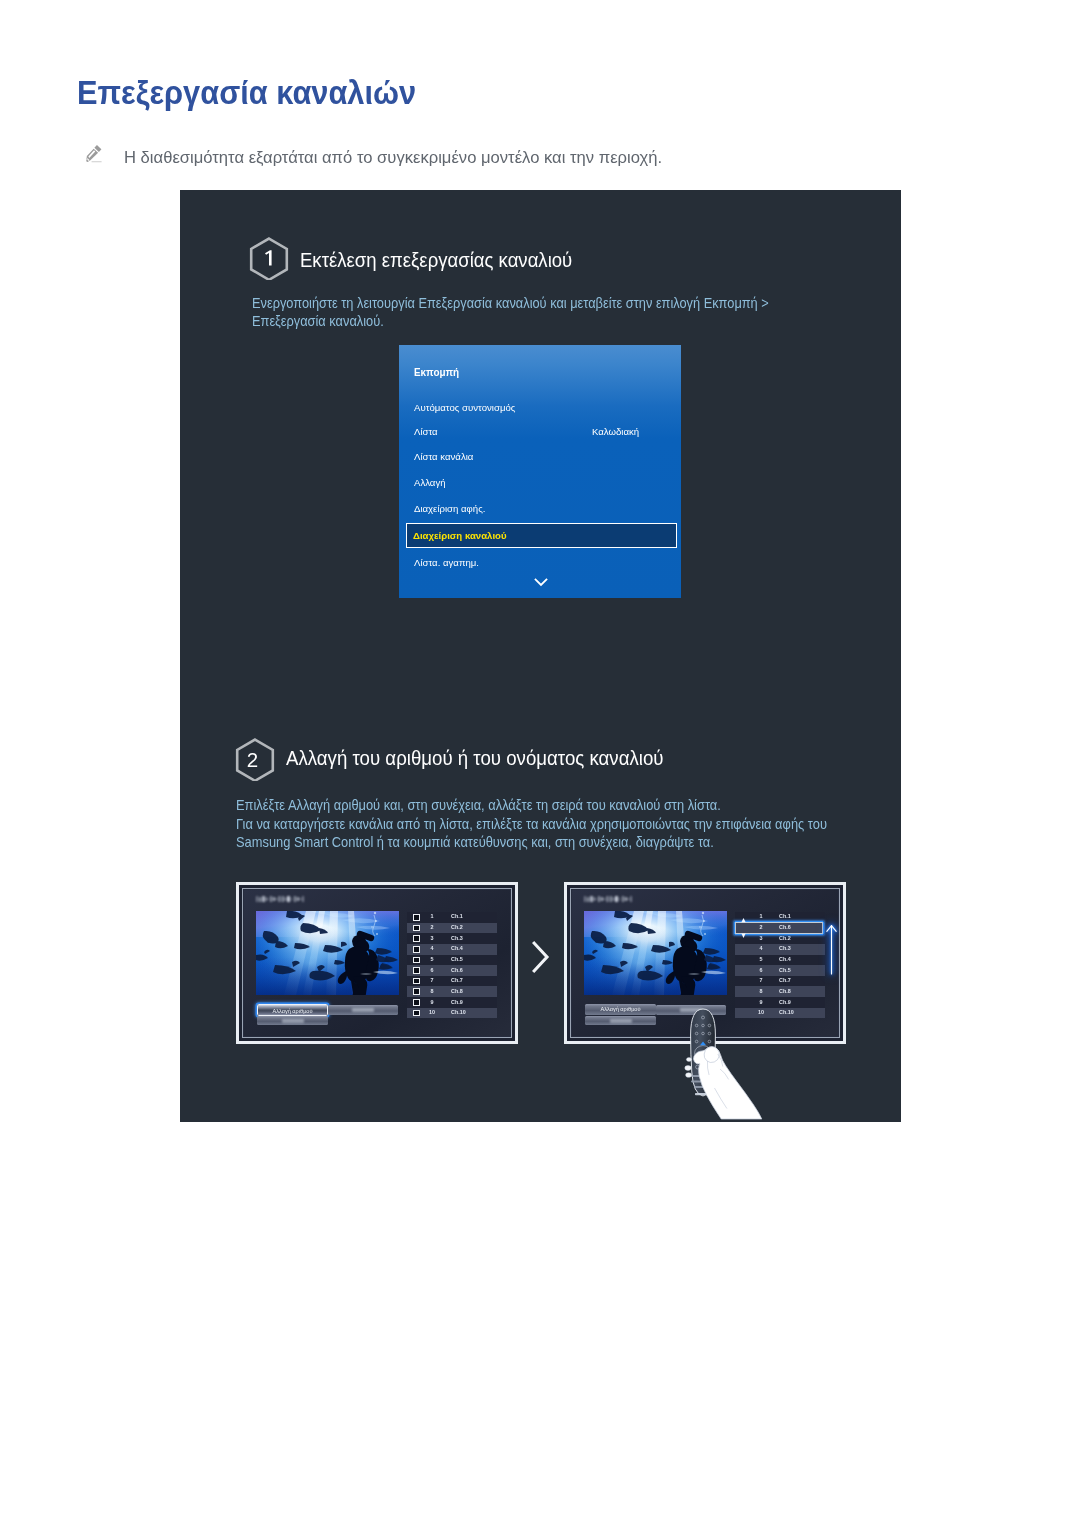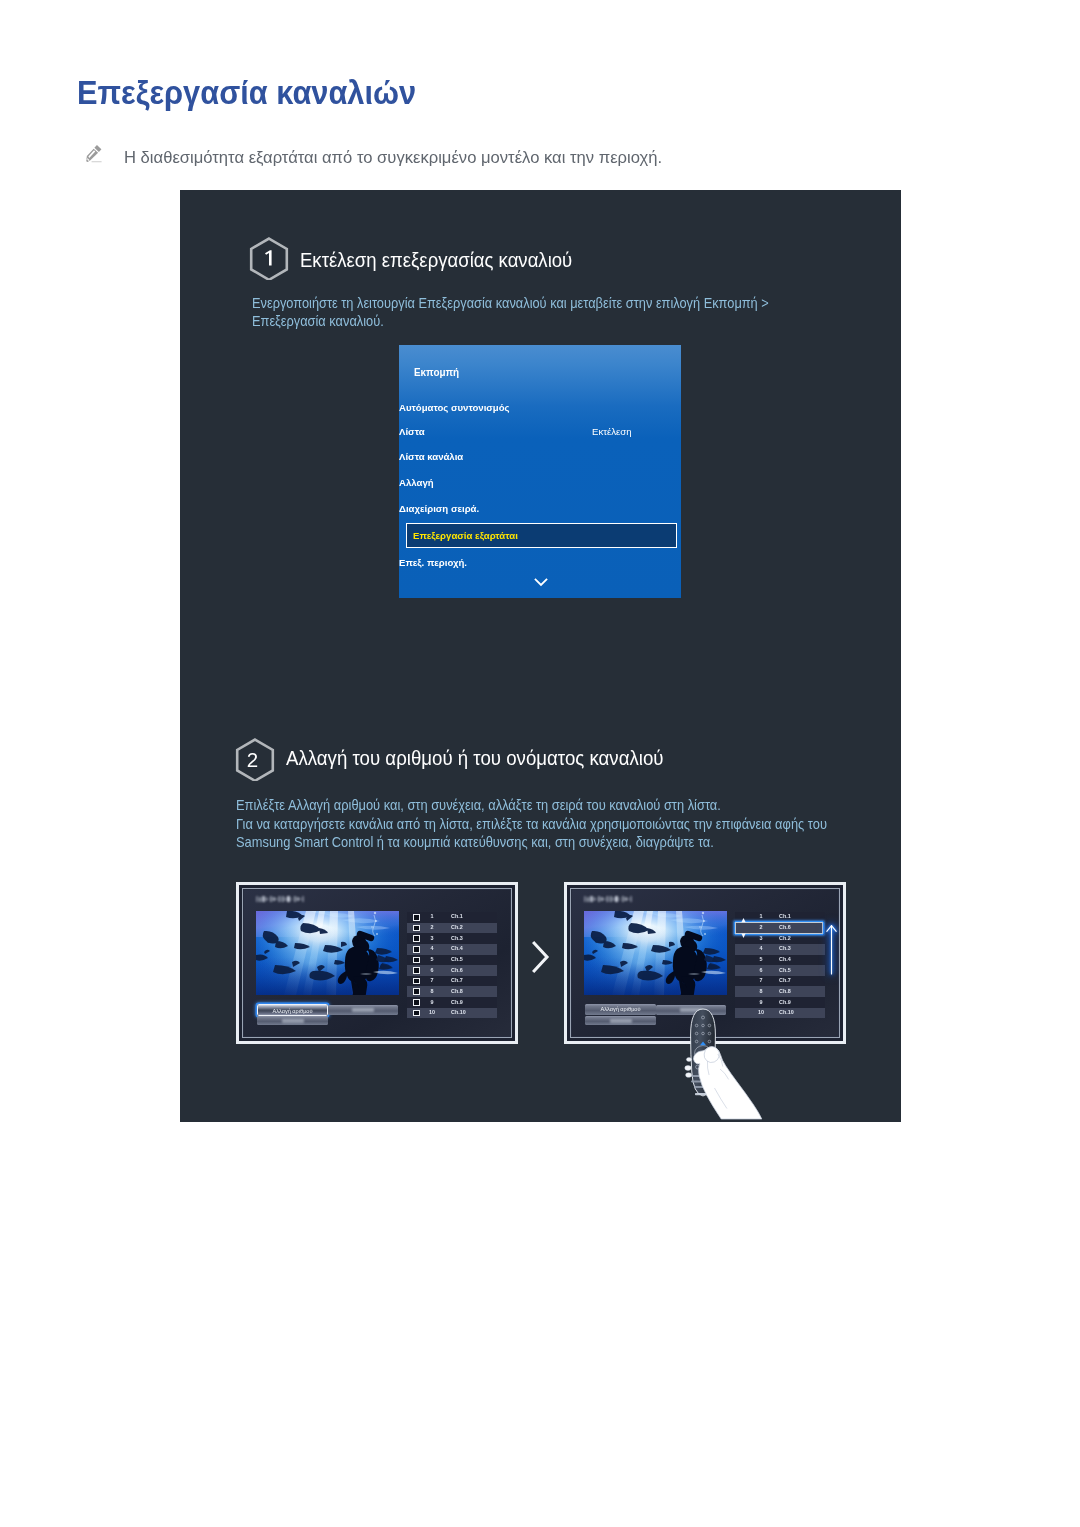--- a/index.html
+++ b/index.html
@@ -18,21 +18,21 @@
   .hexwrap{position:absolute;width:44px;height:44px;}
   .steptitle{position:absolute;font-size:20.5px;color:#ffffff;white-space:nowrap;
              transform:scaleX(0.905);transform-origin:left top;}
   .bodytext{position:absolute;font-size:14.6px;color:#8fbedb;line-height:18px;white-space:nowrap;
             transform:scaleX(0.887);transform-origin:left top;}
 
   
   .menu{position:absolute;left:219px;top:155px;width:282px;height:253px;
         background:linear-gradient(180deg,#4a8dd0 0%,#3b84cc 8%,#1a6cc0 24%,#0a61ba 37%,#0a60b8 100%);}
   .menu-title{position:absolute;left:15px;top:21px;font-size:11.5px;font-weight:bold;color:#fff;letter-spacing:0px;transform:scaleX(0.86);transform-origin:left top;white-space:nowrap;}
-  .menu-item{position:absolute;left:0;font-size:9.6px;color:#ffffff;letter-spacing:0px;white-space:nowrap;transform:scaleX(1.0);transform-origin:left top;font-weight:bold;}
+  .menu-item{position:absolute;left:15px;font-size:9.6px;color:#ffffff;letter-spacing:0px;white-space:nowrap;transform:scaleX(1.0);transform-origin:left top;}
   .menu-val{position:absolute;font-size:9.6px;color:#ffffff;white-space:nowrap;}
   .menu-sel{position:absolute;left:7px;width:271px;height:25px;background:#0b3c73;
             border:1.7px solid #ffffff;box-sizing:border-box;}
   .menu-sel span{position:absolute;left:6px;top:6px;font-size:9.6px;font-weight:bold;color:#ffe400;letter-spacing:0px;white-space:nowrap;}
   .chev{position:absolute;}
 
   
   .tv{position:absolute;width:282px;height:162px;border:3px solid #e9eef3;box-sizing:border-box;
       background:#1d2231;}
   .tvinner{position:absolute;left:3px;top:3px;right:3px;bottom:3px;border:1px solid #9aa4b4;
@@ -99,28 +99,28 @@
     <div class="steptitle" style="left:120px;top:58px;">Εκτέλεση επεξεργασίας καναλιού</div>
     <div class="bodytext" style="left:72px;top:104px;transform:scaleX(0.8775);">
       <div>Ενεργοποιήστε τη λειτουργία Επεξεργασία καναλιού και μεταβείτε στην επιλογή Εκπομπή &gt;</div>
       <div>Επεξεργασία καναλιού.</div>
     </div>
 
     <div class="menu">
       <div class="menu-title">Εκπομπή</div>
       <div class="menu-item" style="top:57px;">Αυτόματος συντονισμός</div>
       <div class="menu-item" style="top:81px;">Λίστα</div>
-      <div class="menu-val" style="left:193px;top:81px;">Εκτέλεση</div>
+      <div class="menu-val" style="left:193px;top:81px;">Καλωδιακή</div>
       <div class="menu-item" style="top:106px;">Λίστα κανάλια</div>
       <div class="menu-item" style="top:132px;">Αλλαγή</div>
-      <div class="menu-item" style="top:158px;">Διαχείριση σειρά.</div>
+      <div class="menu-item" style="top:158px;">Διαχείριση αφής.</div>
       <div class="menu-sel" style="top:178px;">
-        <span>Επεξεργασία εξαρτάται</span>
+        <span>Διαχείριση καναλιού</span>
       </div>
-      <div class="menu-item" style="top:212px;">Επεξ. περιοχή.</div>
+      <div class="menu-item" style="top:212px;">Λίστα. αγαπημ.</div>
       <svg class="chev" style="left:135px;top:233px;width:14px;height:10px;" viewBox="0 0 14 10">
         <polyline points="1.6,1.6 7,7 12.4,1.6" fill="none" stroke="#ffffff" stroke-width="1.9" stroke-linecap="square"></polyline>
       </svg>
     </div>
   </div>
 
   <div class="panel" id="p2">
     <svg class="hexwrap" style="left:53px;top:70px;" viewBox="0 0 44 44">
       <polygon points="22,2.6 39.8,12.9 39.8,33.5 22,43.8 4.2,33.5 4.2,12.9" fill="none" stroke="#b2b6ba" stroke-width="2.6"></polygon>
       <text x="19.5" y="30" text-anchor="middle" font-family="Liberation Sans, sans-serif" font-size="20.5" fill="#ffffff">2</text>

